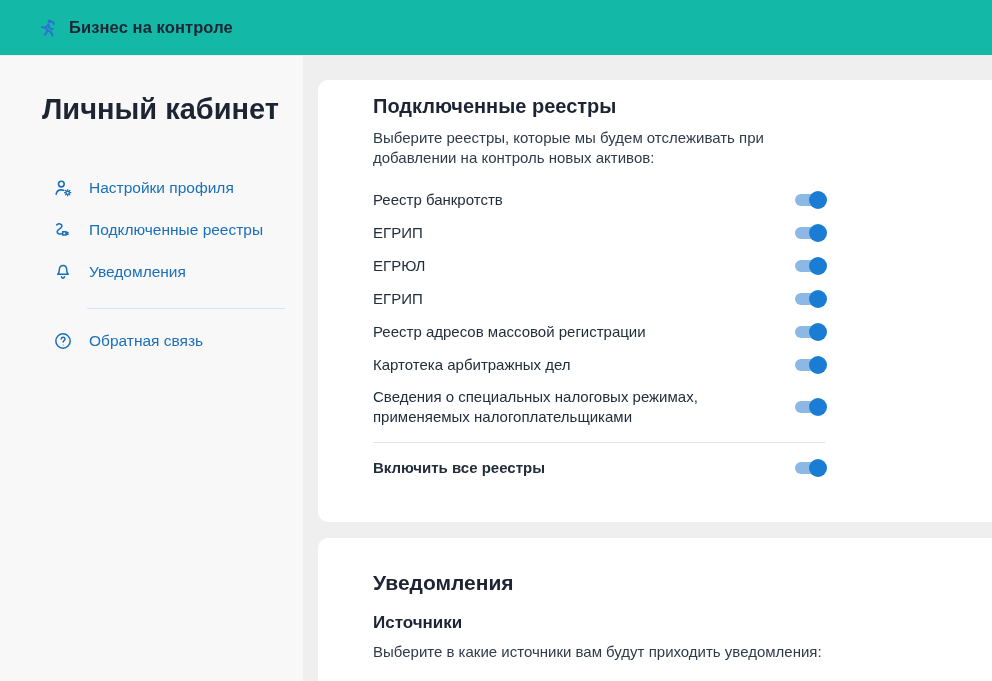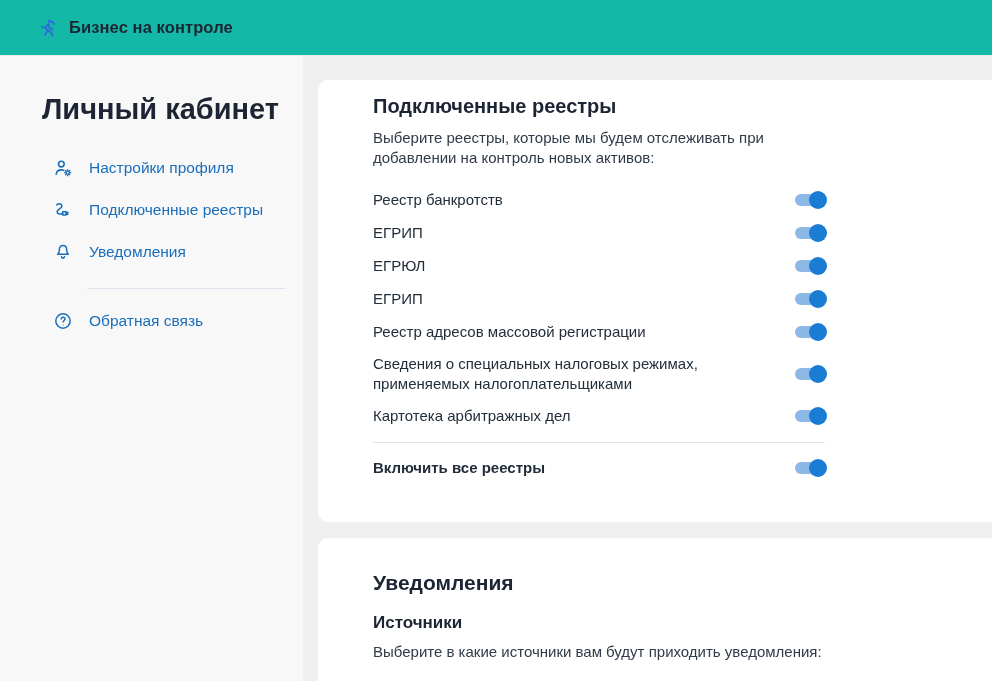--- a/index.html
+++ b/index.html
@@ -16,21 +16,21 @@
     border-bottom:1px solid #ececec;z-index:3;
   }
   .brand{display:flex;align-items:center;gap:11px;cursor:pointer;}
   .brand-title{font-size:16.5px;font-weight:700;color:#1d2433;letter-spacing:.1px;}
   
   .sidebar{
     position:absolute;top:56px;left:0;bottom:0;width:303px;background:#f8f8f8;
     box-sizing:border-box;padding:34px 18px 0 38px;
   }
   .side-title{font-size:29px;font-weight:700;color:#1d2433;line-height:1.1;margin:4px;}
-  .side-nav{margin-top:32px;}
+  .side-nav{margin-top:52px;}
   .side-item{
     display:flex;align-items:center;gap:16px;margin:0 0 22px 15px;
     color:#1a6fbc;font-size:15.5px;font-weight:500;cursor:pointer;line-height:1.3;
   }
   .side-item .ic{width:20px;height:20px;flex:0 0 auto;display:block;}
   .side-divider{border:none;border-top:1px solid #dbe4ee;margin:26px 0 22px 49px;}
   
   .card{
     position:absolute;left:318px;right:-24px;background:#ffffff;border-radius:10px;
     box-sizing:border-box;overflow:hidden;
@@ -159,28 +159,28 @@
   </div>
 
   <div class="row">
     <span class="row-label">Реестр адресов массовой регистрации</span>
     <span class="switch on" role="switch" aria-checked="true">
       <span class="knob"></span>
     </span>
   </div>
 
   <div class="row">
+    <span class="row-label">Картотека арбитражных дел</span>
+    <span class="switch on" role="switch" aria-checked="true">
+      <span class="knob"></span>
+    </span>
+  </div>
+
+  <div class="row">
     <span class="row-label">Сведения о специальных налоговых режимах, применяемых налогоплательщиками</span>
-    <span class="switch on" role="switch" aria-checked="true">
-      <span class="knob"></span>
-    </span>
-  </div>
-
-  <div class="row">
-    <span class="row-label">Картотека арбитражных дел</span>
     <span class="switch on" role="switch" aria-checked="true">
       <span class="knob"></span>
     </span>
   </div>
 </div>
 
     <hr class="rows-divider">
 
     <div class="row master-row">
       <span class="row-label">Включить все реестры</span>

